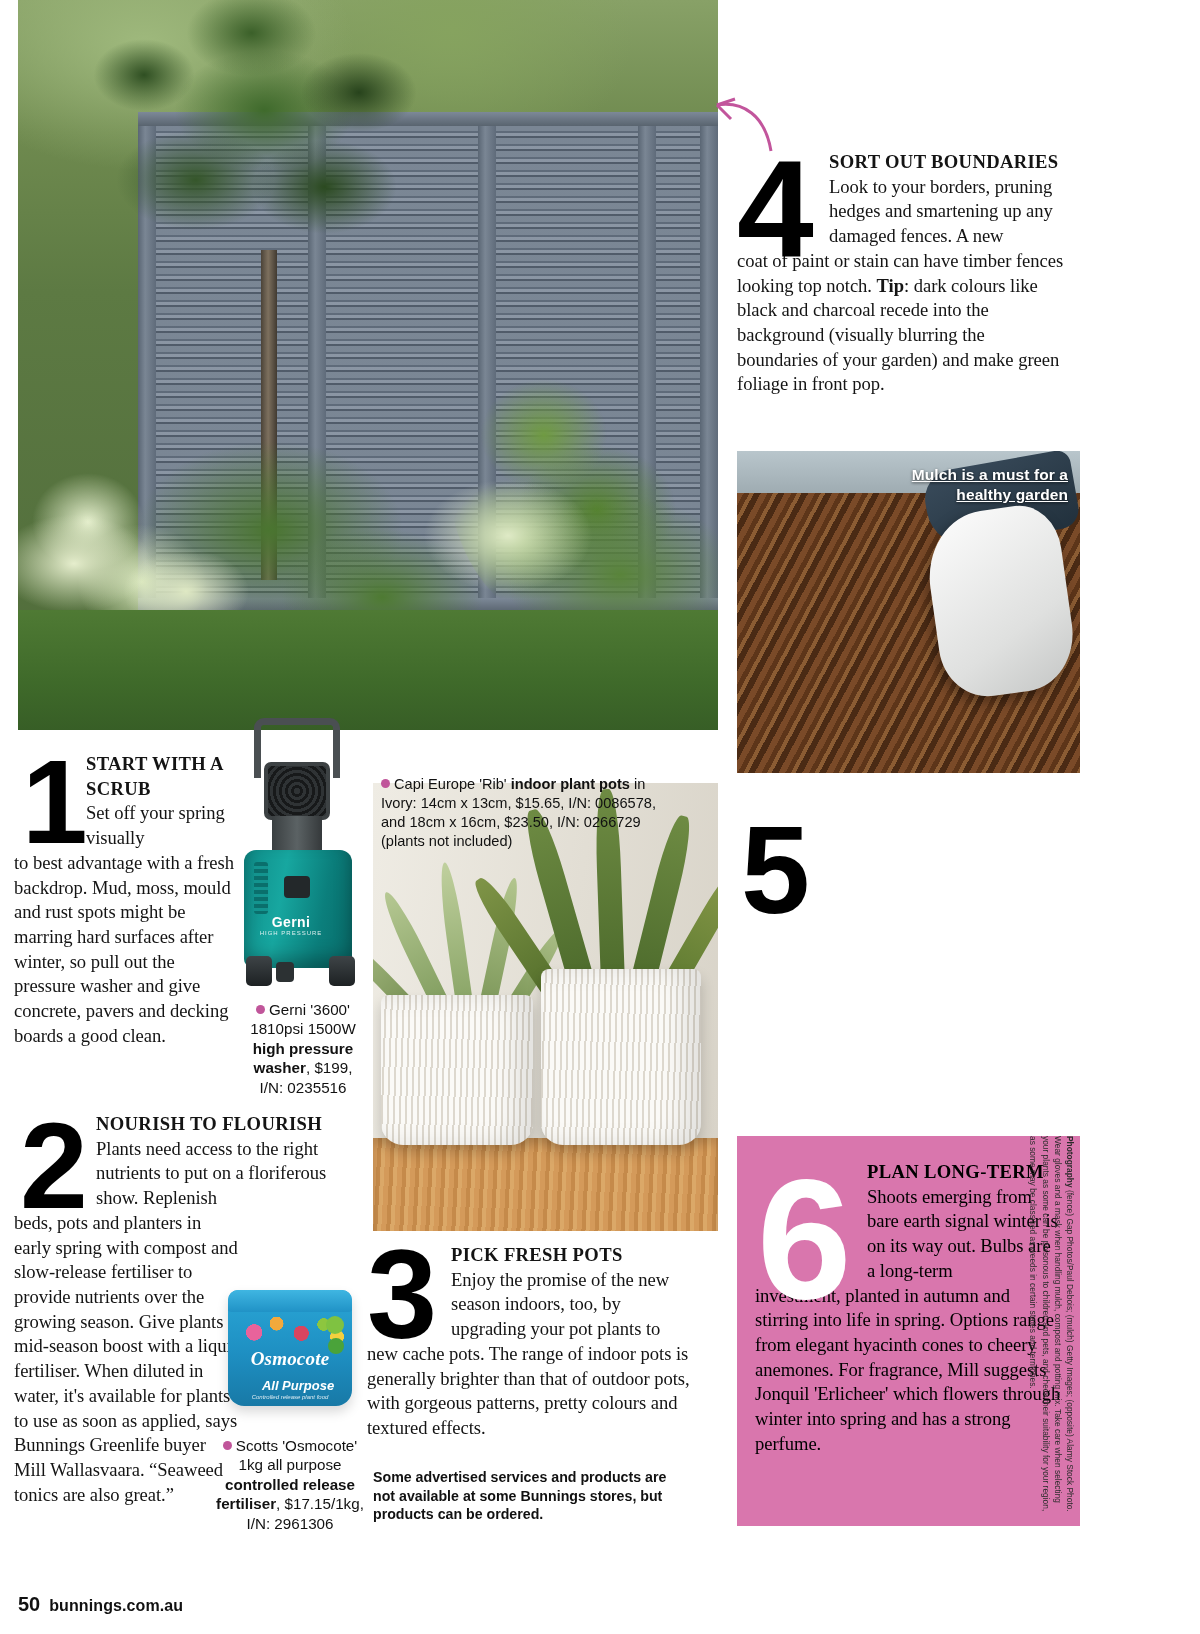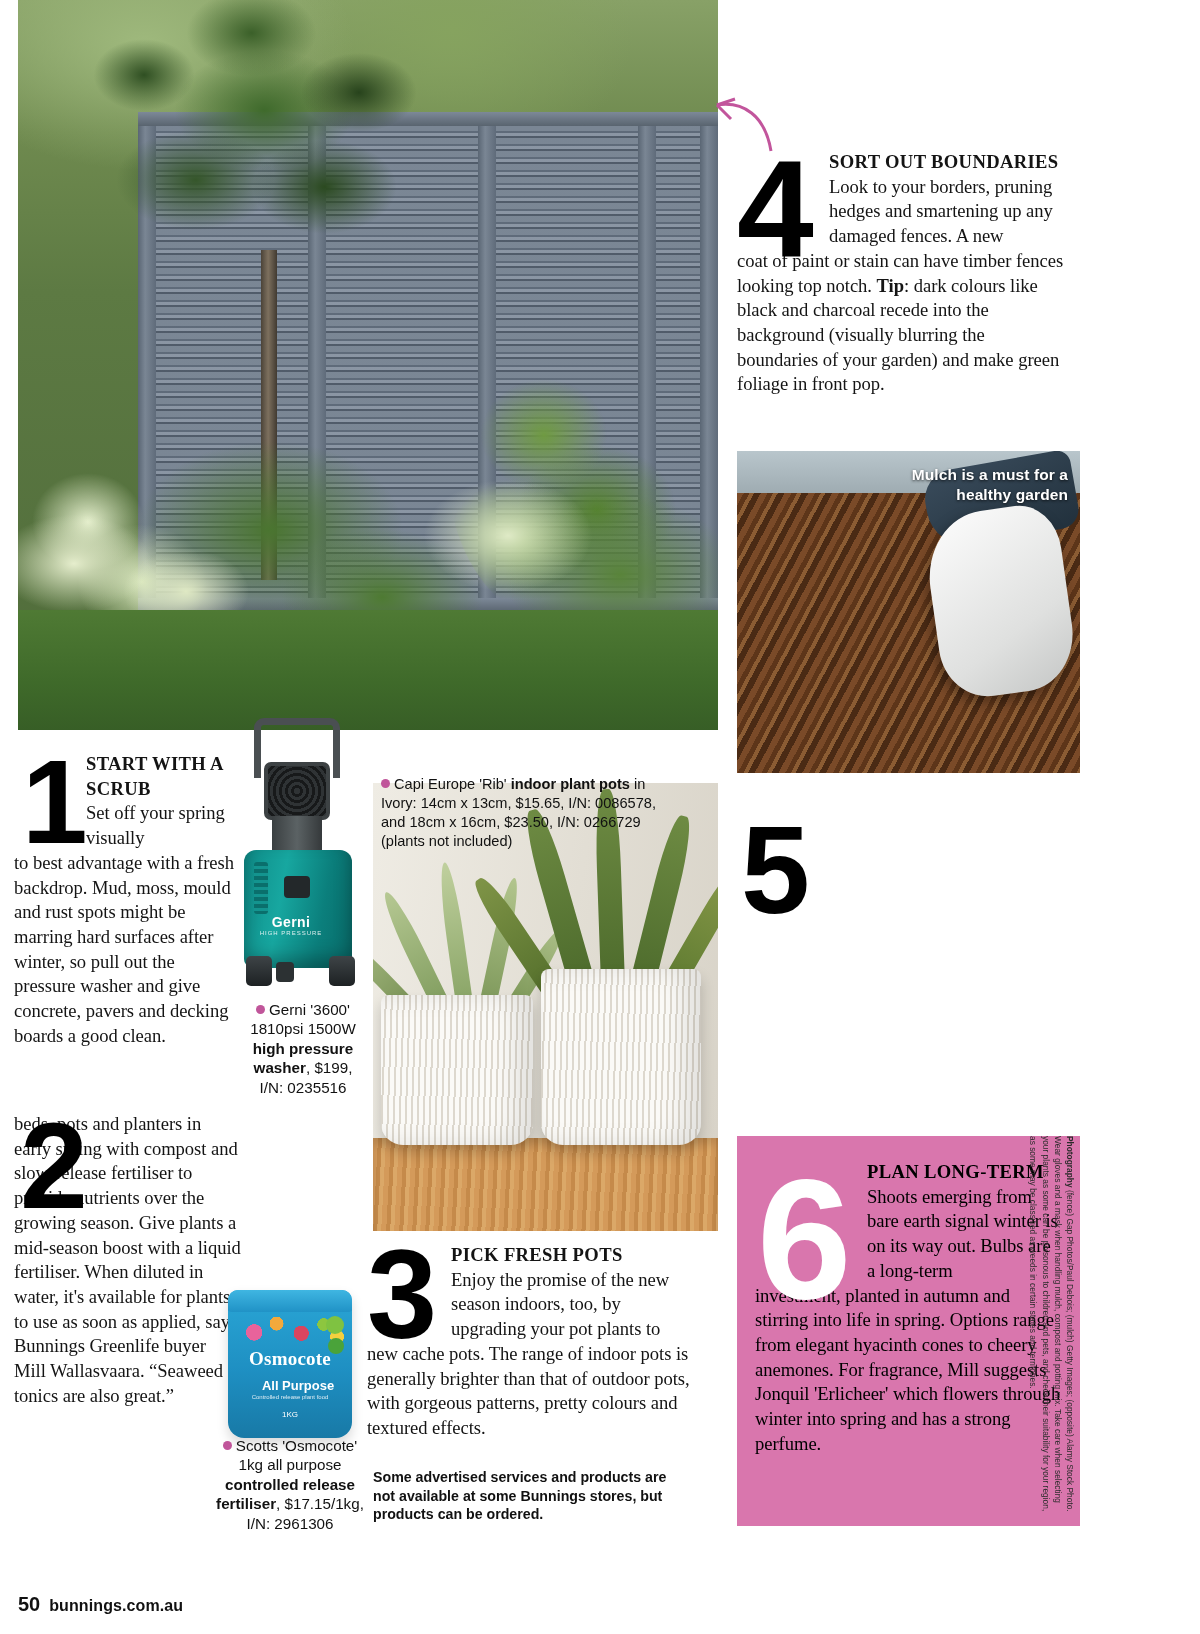--- a/index.html
+++ b/index.html
@@ -118,20 +118,21 @@
     position: absolute; right: 12px; top: 14px;
     text-align: right;
     color: #ffffff;
     font-size: 15.5px;
     font-weight: 700;
     line-height: 1.32;
     text-shadow: 0 1px 3px rgba(0,0,0,.75);
     letter-spacing: .1px;
     width: 200px;
     z-index: 4;
+    text-decoration: underline;
   }
 
   
   .washer-img {
     position: absolute; left: 228px; top: 710px; width: 145px; height: 290px;
   }
   .w-handle {
     position: absolute; left: 26px; top: 8px; width: 86px; height: 60px;
     border: 7px solid #4a4f52; border-bottom: none; border-radius: 10px 10px 0 0;
   }
@@ -281,25 +282,26 @@
   }
   #cap-washer { left: 233px; top: 1000px; width: 140px; }
   #cap-osmocote { left: 215px; top: 1436px; width: 150px; }
   #cap-pots {
     left: 381px; top: 775px; width: 290px; text-align: left;
     font-size: 14.6px; line-height: 1.3;
   }
 
   
   .tub {
-    position: absolute; left: 228px; top: 1290px; width: 124px; height: 148px;
+    position: absolute; left: 228px; top: 1290px; width: 124px; height: 116px;
     background: linear-gradient(180deg,#2aa6d6 0%, #1e8fc2 55%, #1879a6 100%);
     border-radius: 10px 10px 16px 16px;
     overflow: hidden;
     box-shadow: 0 6px 12px rgba(0,0,0,.15);
+    font-style: italic;
   }
   .tub-lid {
     position: absolute; left: -2px; right: -2px; top: 0; height: 22px;
     background: linear-gradient(#3fb6e2,#2092c6);
     border-radius: 10px 10px 6px 6px;
   }
   .tub-flowers {
     position: absolute; left: 6px; top: 16px; width: 112px; height: 44px;
     background:
       radial-gradient(circle 13px at 18% 60%, #e8639b 0 62%, rgba(232,99,155,0) 64%),
@@ -466,20 +468,24 @@
   <div class="pot pot-b"></div>
   <div class="pot pot-a"></div>
 </div>
 
 <div class="prod-cap" id="cap-pots">
   <span class="dot"></span><span>Capi Europe 'Rib' </span><b>indoor plant pots</b><span> in Ivory: 14cm x 13cm, $15.65, I/N: 0086578, and 18cm x 16cm, $23.50, I/N: 0266729 (plants not included)</span>
 </div>
 
 <div class="numbered" id="item2">
   <div class="bignum">2</div>
+  <div class="txt">
+    <div class="body-copy kicker">NOURISH TO FLOURISH</div>
+    <div class="body-copy">Plants need access to the right nutrients to put on a floriferous show. Replenish</div>
+  </div>
   <div class="body-copy" style="width:228px">beds, pots and planters in early spring with compost and slow-release fertiliser to provide nutrients over the growing season. Give plants a mid-season boost with a liquid fertiliser. When diluted in water, it's available for plants to use as soon as applied, says Bunnings Greenlife buyer Mill Wallasvaara. “Seaweed tonics are also great.”</div>
 </div>
 
 <div class="tub">
   <div class="tub-lid"></div>
   <div class="tub-flowers"></div>
   <div class="tub-badge"></div>
   <div class="tub-badge2"></div>
   <div class="tub-brand">Osmocote</div>
   <div class="tub-sub">All Purpose</div>

